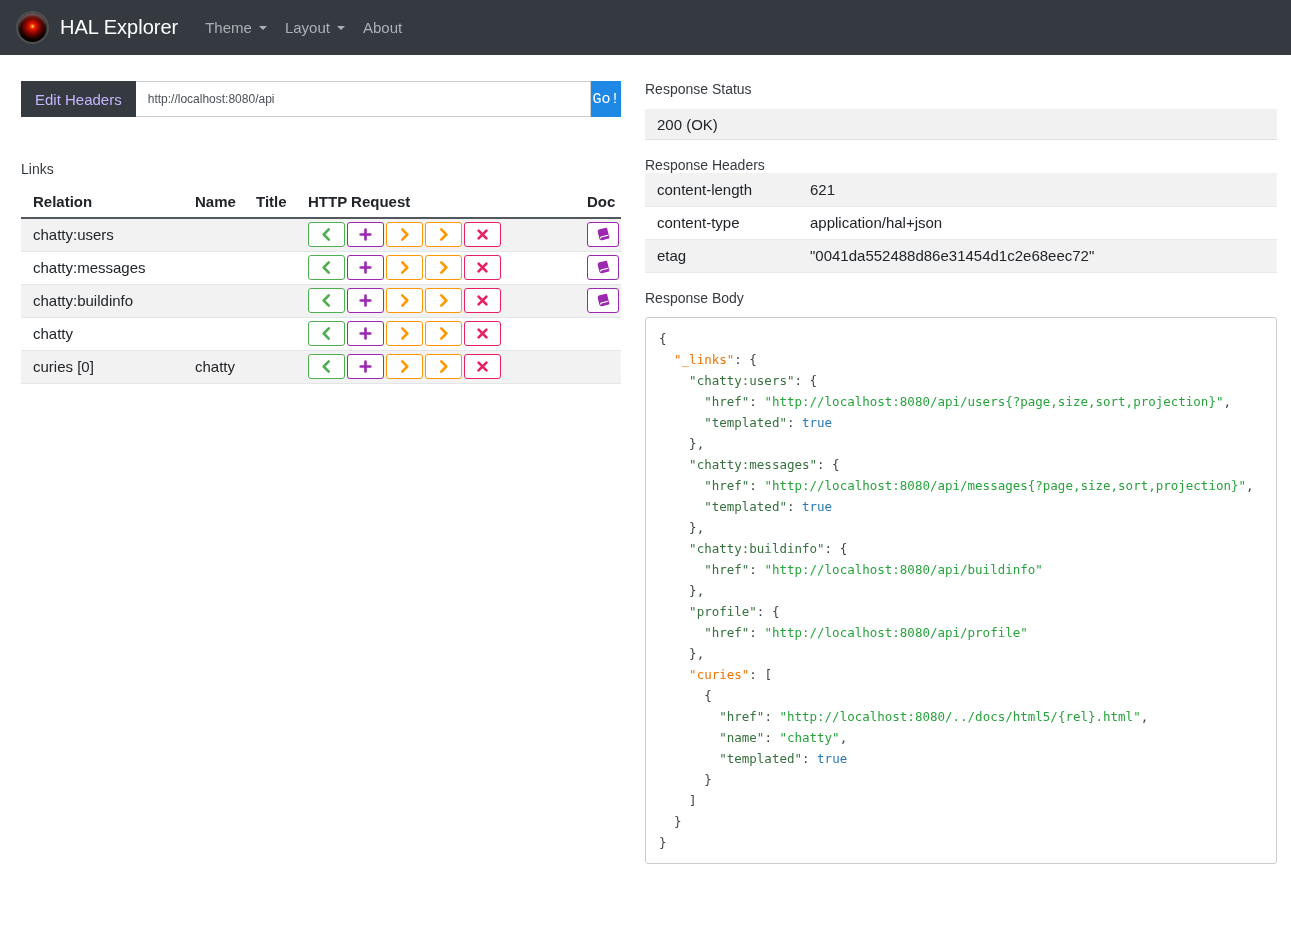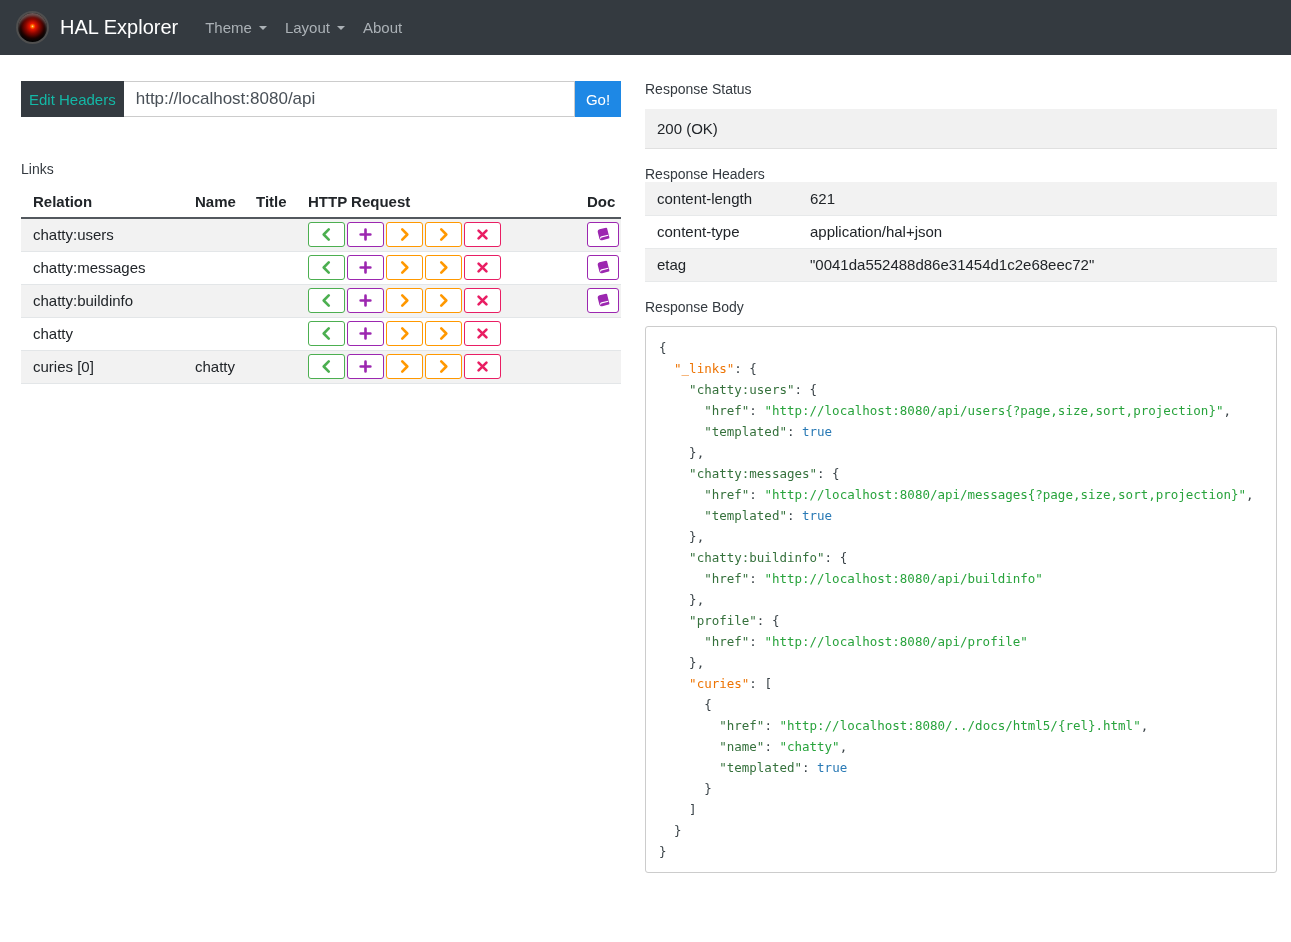--- a/index.html
+++ b/index.html
@@ -17,44 +17,44 @@
   .nav-link { color:#abb1b6; font-size:15px; padding:8px 9px; cursor:pointer; display:flex; align-items:center; }
   .caret { display:inline-block; width:0; height:0; border-left:4px solid transparent; border-right:4px solid transparent; border-top:4.5px solid #abb1b6; margin-left:7px; }
 
   
   .main { display:flex; padding:26px 14px 16px 21px; gap:24px; align-items:flex-start; }
   .col-left { width:600px; flex:none; }
   .col-right { flex:1; min-width:0; }
 
   
   .url-group { display:flex; height:36px; }
-  .btn-edit-headers { background:#343a40; color:#14b8a6; border:none; font-size:15px; padding:0 8px; cursor:pointer; flex:none; font-family:inherit; }
-  .url-input { flex:1; border:1px solid #ccc; border-left:none; padding:0 12px; font-size:17px; color:#495057; font-family:inherit; outline:none; min-width:0; }
-  .btn-go { background:#1e88e5; color:#fff; border:none; width:46px; font-size:15px; cursor:pointer; flex:none; font-family:Liberation Sans, sans-serif; }
+  .btn-edit-headers { background:#343a40; color:#c4b5fd; border:none; font-size:15px; padding:0 14px; cursor:pointer; flex:none; font-family:inherit; }
+  .url-input { flex:1; border:1px solid #ccc; border-left:none; padding:0 12px; font-size:12px; color:#495057; font-family:inherit; outline:none; min-width:0; }
+  .btn-go { background:#1e88e5; color:#fff; border:none; width:30px; font-size:15px; cursor:pointer; flex:none; font-family:Liberation Mono, monospace; }
 
   
   .section-title { font-size:14px; font-weight:400; color:#343a40; }
   .col-left .section-title { margin-top:44px; }
 
   
   .links-table { width:100%; border-collapse:collapse; margin-top:9px; table-layout:fixed; }
   .links-table th { text-align:left; font-size:15px; font-weight:bold; padding:7px 12px; border-bottom:2px solid #53585e; }
   .links-table th.right, .links-table td.right { text-align:right; }
   .links-table td { font-size:15px; padding:3px 12px; height:33px; vertical-align:middle; border-top:1px solid #e3e6e8; }
   .links-table tbody tr:nth-child(odd) { background:#f2f2f2; }
   .links-table tbody tr:last-child { border-bottom:1px solid #e3e6e8; }
 
   .req-btn { display:inline-flex; align-items:center; justify-content:center; width:37px; height:25px;
     background:#fff; border:1px solid currentColor; border-radius:3px; margin-right:2px; cursor:pointer; vertical-align:middle; padding:0; }
   .doc-btn { display:inline-flex; align-items:center; justify-content:center; width:32px; height:25px;
     background:#fff; border:1px solid #9c27b0; color:#9c27b0; border-radius:3px; cursor:pointer; vertical-align:middle; padding:0; }
   .req-btn svg, .doc-btn svg { display:block; }
 
   
-  .status-row { margin-top:12px; background:#f1f1f1; border-bottom:1px solid #e0e0e0; padding:5px 12px; font-size:15px; height:40px; display:flex; align-items:center; }
+  .status-row { margin-top:12px; background:#f1f1f1; border-bottom:1px solid #e0e0e0; padding:5px 12px; font-size:15px; height:31px; display:flex; align-items:center; }
   .col-right .section-title.spaced { margin-top:17px; }
   .resp-headers-table { width:100%; border-collapse:collapse; }
   .resp-headers-table td { font-size:15px; padding:6px 12px; height:33px; vertical-align:middle; border-bottom:1px solid #e7e9ea; }
   .resp-headers-table td.hkey { width:153px; }
   .resp-headers-table tr:nth-child(odd) { background:#f2f2f2; }
 
   .code-block { margin-top:11px; border:1px solid #ccc; border-radius:3px; padding:10px 13px; background:#fff;
     font-family:"DejaVu Sans Mono", monospace; font-size:12.5px; line-height:21px; white-space:pre; overflow:hidden; color:#394247; }
   .j-p { color:#394247; }
   .j-h { color:#ed7404; }

